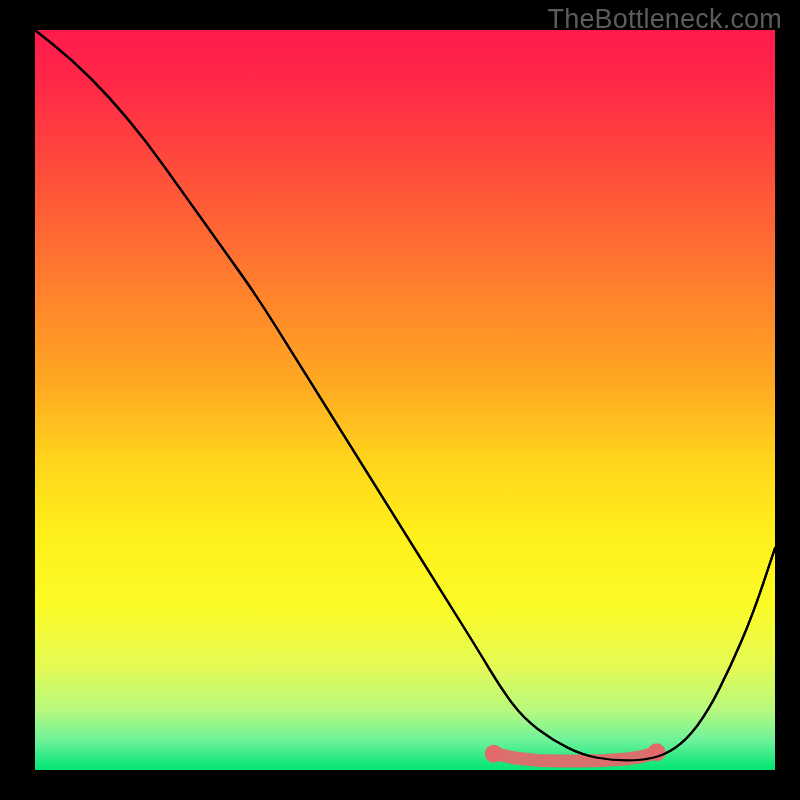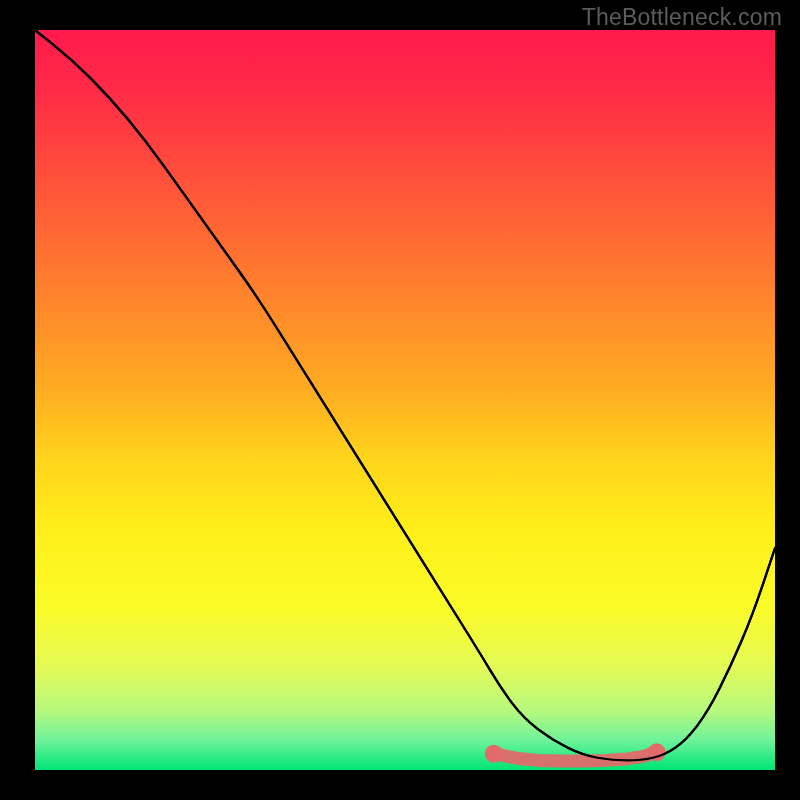--- a/index.html
+++ b/index.html
@@ -55,21 +55,21 @@
     left: 0;
     top: 0;
     width: 740px;
     height: 740px;
   }
   .watermark {
     position: absolute;
     top: 4px;
     right: 18px;
     color: #5c5c5c;
-    font-size: 23px;
+    font-size: 27px;
     font-weight: 400;
     letter-spacing: 0.2px;
   }
 </style>
 </head>
 <body>
 
 <div class="frame">
 
   <div class="watermark">TheBottleneck.com</div>

